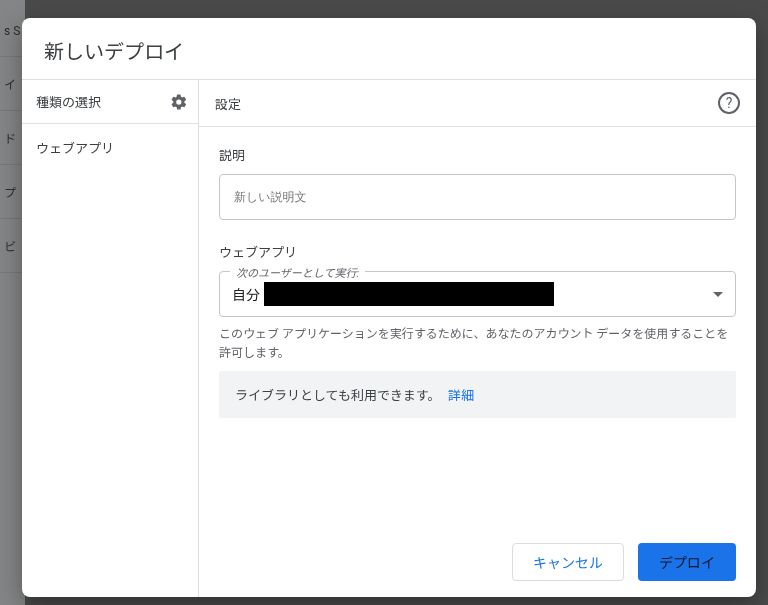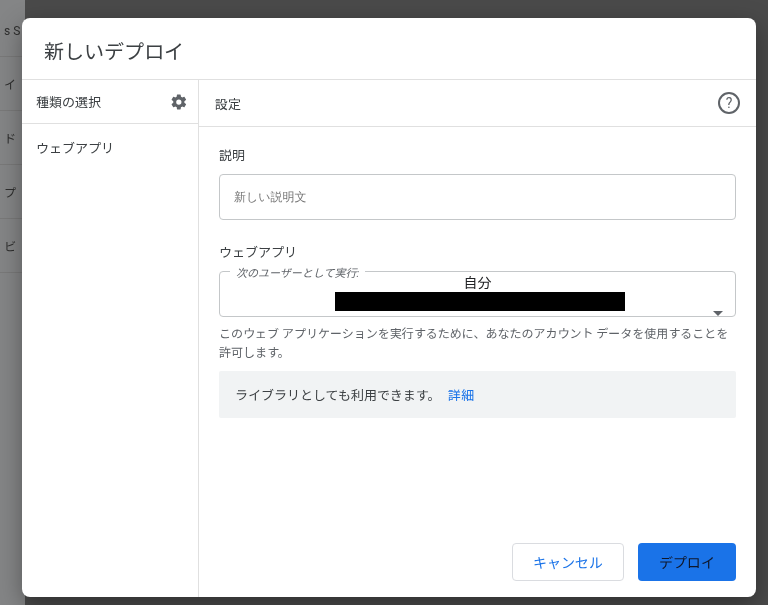--- a/index.html
+++ b/index.html
@@ -149,21 +149,20 @@
     font-size: 11px;
     color: #5f6368;
     font-style: italic;
   }
   .select-row {
     display: flex;
     align-items: center;
     height: 44px;
     padding: 0 12px;
     cursor: pointer;
-    flex-direction: column;
   }
   .select-value {
     font-size: 14px;
     color: #202124;
   }
   .redacted {
     display: inline-block;
     width: 290px;
     height: 24px;
     background: #000;

